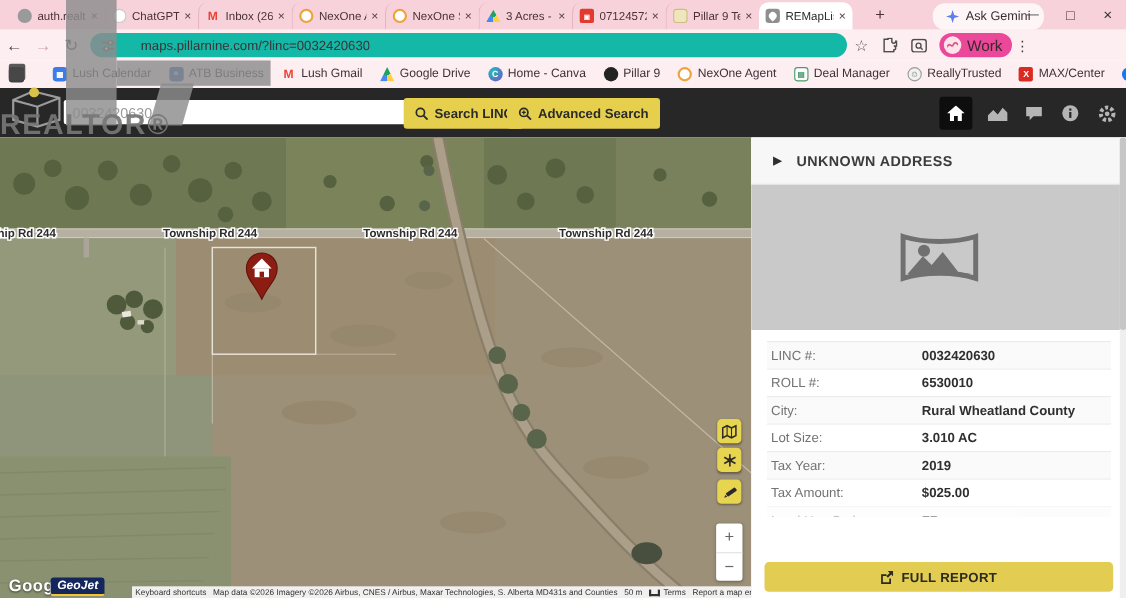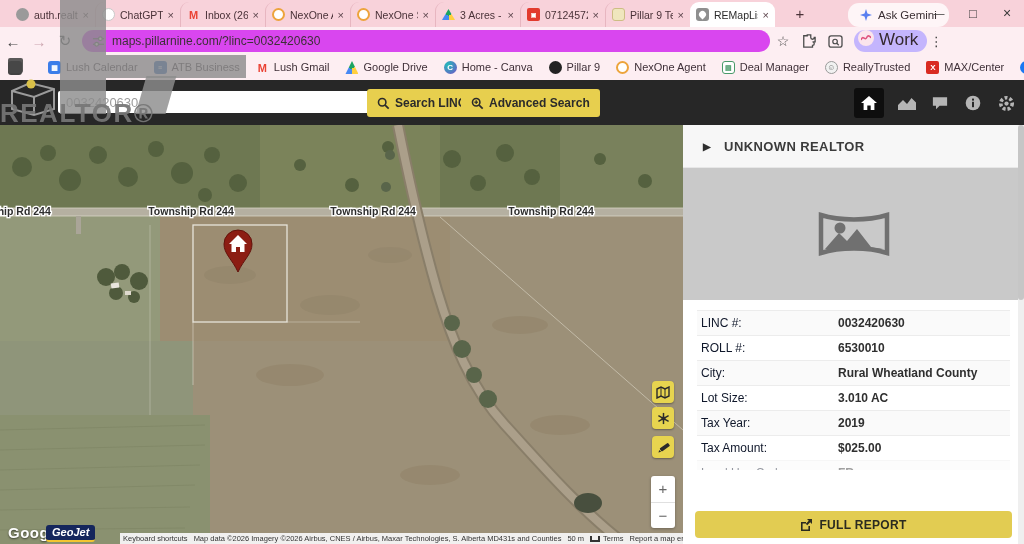--- a/index.html
+++ b/index.html
@@ -23,24 +23,24 @@
   .fv-remap{background:#8f8f8f;}
   .fv-remap i{display:block;width:7px;height:7px;background:#fff;border-radius:50% 50% 50% 0;transform:rotate(-45deg);}
   .newtab{position:absolute;left:790px;top:4px;width:20px;height:20px;text-align:center;line-height:19px;font-size:15px;color:#4a3238;border-radius:50%;}
   .gemini{position:absolute;left:848px;top:3px;height:24px;padding:0 12px;display:flex;align-items:center;gap:6px;background:rgba(255,255,255,.78);border-radius:11px;font-size:11.5px;color:#3a2e33;}
   .winctl{position:absolute;right:0;top:0;height:27px;display:flex;}
   .winctl span{width:34px;text-align:center;line-height:27px;font-size:11px;color:#3a3a3a;}
   
   .toolbar{position:absolute;left:0;top:27px;width:1024px;height:28px;background:#fdeef2;display:flex;align-items:center;}
   .navic{width:26px;text-align:center;font-size:15px;color:#454545;}
   .navic.dis{color:#cda6b0;}
-  .urlbar{flex:none;display:flex;align-items:center;gap:7px;width:668px;height:22px;margin-left:4px;padding:0 10px;background:#d946ef;border-radius:12px;}
+  .urlbar{flex:none;display:flex;align-items:center;gap:23px;width:668px;height:22px;margin-left:4px;padding:0 10px;background:#14b8a6;border-radius:12px;}
   .urltxt{font-size:12px;color:#3d3037;white-space:nowrap;overflow:hidden;}
   .tbicon{width:26px;text-align:center;font-size:14px;color:#4c4c4c;flex:none;}
-  .chip{flex:none;display:flex;align-items:flex-start;gap:5px;height:22px;padding:0 9px 0 4px;background:#c4b5fd;border-radius:12px;font-size:17px;color:#35292e;margin-left:6px;}
+  .chip{flex:none;display:flex;align-items:center;gap:5px;height:22px;padding:0 9px 0 4px;background:#ec4899;border-radius:12px;font-size:14px;color:#35292e;margin-left:6px;}
   .chip .av{width:16px;height:16px;border-radius:50%;background:#fbe4ec;display:flex;align-items:center;justify-content:center;}
   .relaunch{flex:none;height:22px;padding:0 11px;background:#f3ccd5;border-radius:12px;font-size:11.5px;color:#35292e;line-height:22px;margin-left:8px;}
   .kebab{width:18px;text-align:center;font-size:13px;color:#3c3c3c;}
   
   .bmbar{position:absolute;left:0;top:55px;width:1024px;height:25px;background:#fdeef2;display:flex;align-items:center;font-size:11px;color:#3f3038;}
   .sp-sq{width:14px;height:14px;background:#424242;border-radius:3px;margin:0 8px 0 8px;flex:none;}
   .bm{display:flex;gap:5px;padding:0 8px;white-space:nowrap;}
   .bm .fv{width:13px;height:13px;}
   .fv-cal{background:#3b7de9;color:#fff;font-size:7px;}
   .fv-atb{background:#2a5db0;color:#fff;font-size:7px;}
@@ -72,21 +72,21 @@
   
   .panel{position:absolute;left:683px;top:125px;width:341px;height:419px;background:#fff;}
   .addr{height:43px;background:#f7f7f7;border-bottom:1px solid #e7e7e7;display:flex;align-items:center;gap:13px;padding-left:20px;font-size:13px;font-weight:bold;color:#3b3b3b;letter-spacing:.4px;box-sizing:border-box;}
   .addr .tri{font-size:10px;color:#2f2f2f;}
   .photo{height:132px;background:#c9c9c9;display:flex;align-items:center;justify-content:center;}
   .details{padding:10px 14px 0;}
   .dtitle{display:flex;align-items:center;gap:9px;font-size:13.5px;font-weight:bold;color:#2e2e2e;letter-spacing:.3px;padding-bottom:8px;}
   .drows{height:160px;overflow:hidden;}
   .drow{display:flex;align-items:center;height:24px;border-top:1px solid #ececec;font-size:12px;}
   .drow:nth-child(odd){background:#fafafa;}
-  .drow .lbl{width:137px;color:#0f172a;padding-left:4px;}
+  .drow .lbl{width:137px;color:#737373;padding-left:4px;}
   .drow .val{font-weight:bold;color:#2f2f2f;}
   .drow.dim{opacity:.45;}
   .fullreport{position:absolute;left:12px;right:12px;bottom:6px;height:27px;background:#e2cc52;border:none;border-radius:4px;display:flex;align-items:center;justify-content:center;gap:7px;font-size:12px;font-weight:bold;color:#2b2b20;font-family:"Liberation Sans",sans-serif;letter-spacing:.3px;}
   .pscroll{position:absolute;right:0;top:0;width:6px;height:419px;background:#efefef;}
   .pscroll .thumb{position:absolute;top:0;left:0;width:6px;height:175px;background:#c6c6c6;border-radius:3px;}
   
   .wm{position:absolute;pointer-events:none;z-index:40;}
   .wm-block{background:rgba(140,140,140,.82);}
   .wm-text{left:0;top:98px;font-size:26px;font-weight:bold;color:rgba(118,118,118,.92);letter-spacing:1.5px;}
   svg{display:block;}
@@ -441,21 +441,21 @@
       <span class="sep"></span>
       <span>Terms</span>
       <span class="sep"></span>
       <span>Report a map error</span>
     </div>
   </div>
 
   <div class="panel">
     <div class="addr">
       <span class="tri">▶</span>
-      <span>UNKNOWN REALTOR</span>
+      <span>UNKNOWN ADDRESS</span>
     </div>
     <div class="photo">
       <svg width="72" height="52" viewBox="0 0 72 52">
         <path d="M3 7 C22 13 50 13 69 7 V45 C50 39 22 39 3 45 Z" fill="none" stroke="#707070" stroke-width="4.5"></path>
         <circle cx="22" cy="20" r="5.5" fill="#707070"></circle>
         <polygon points="7,41 21,25 29,33 39,21 53,39 65,41" fill="#707070"></polygon>
       </svg>
     </div>
     <div class="details">
       <div class="drows">

